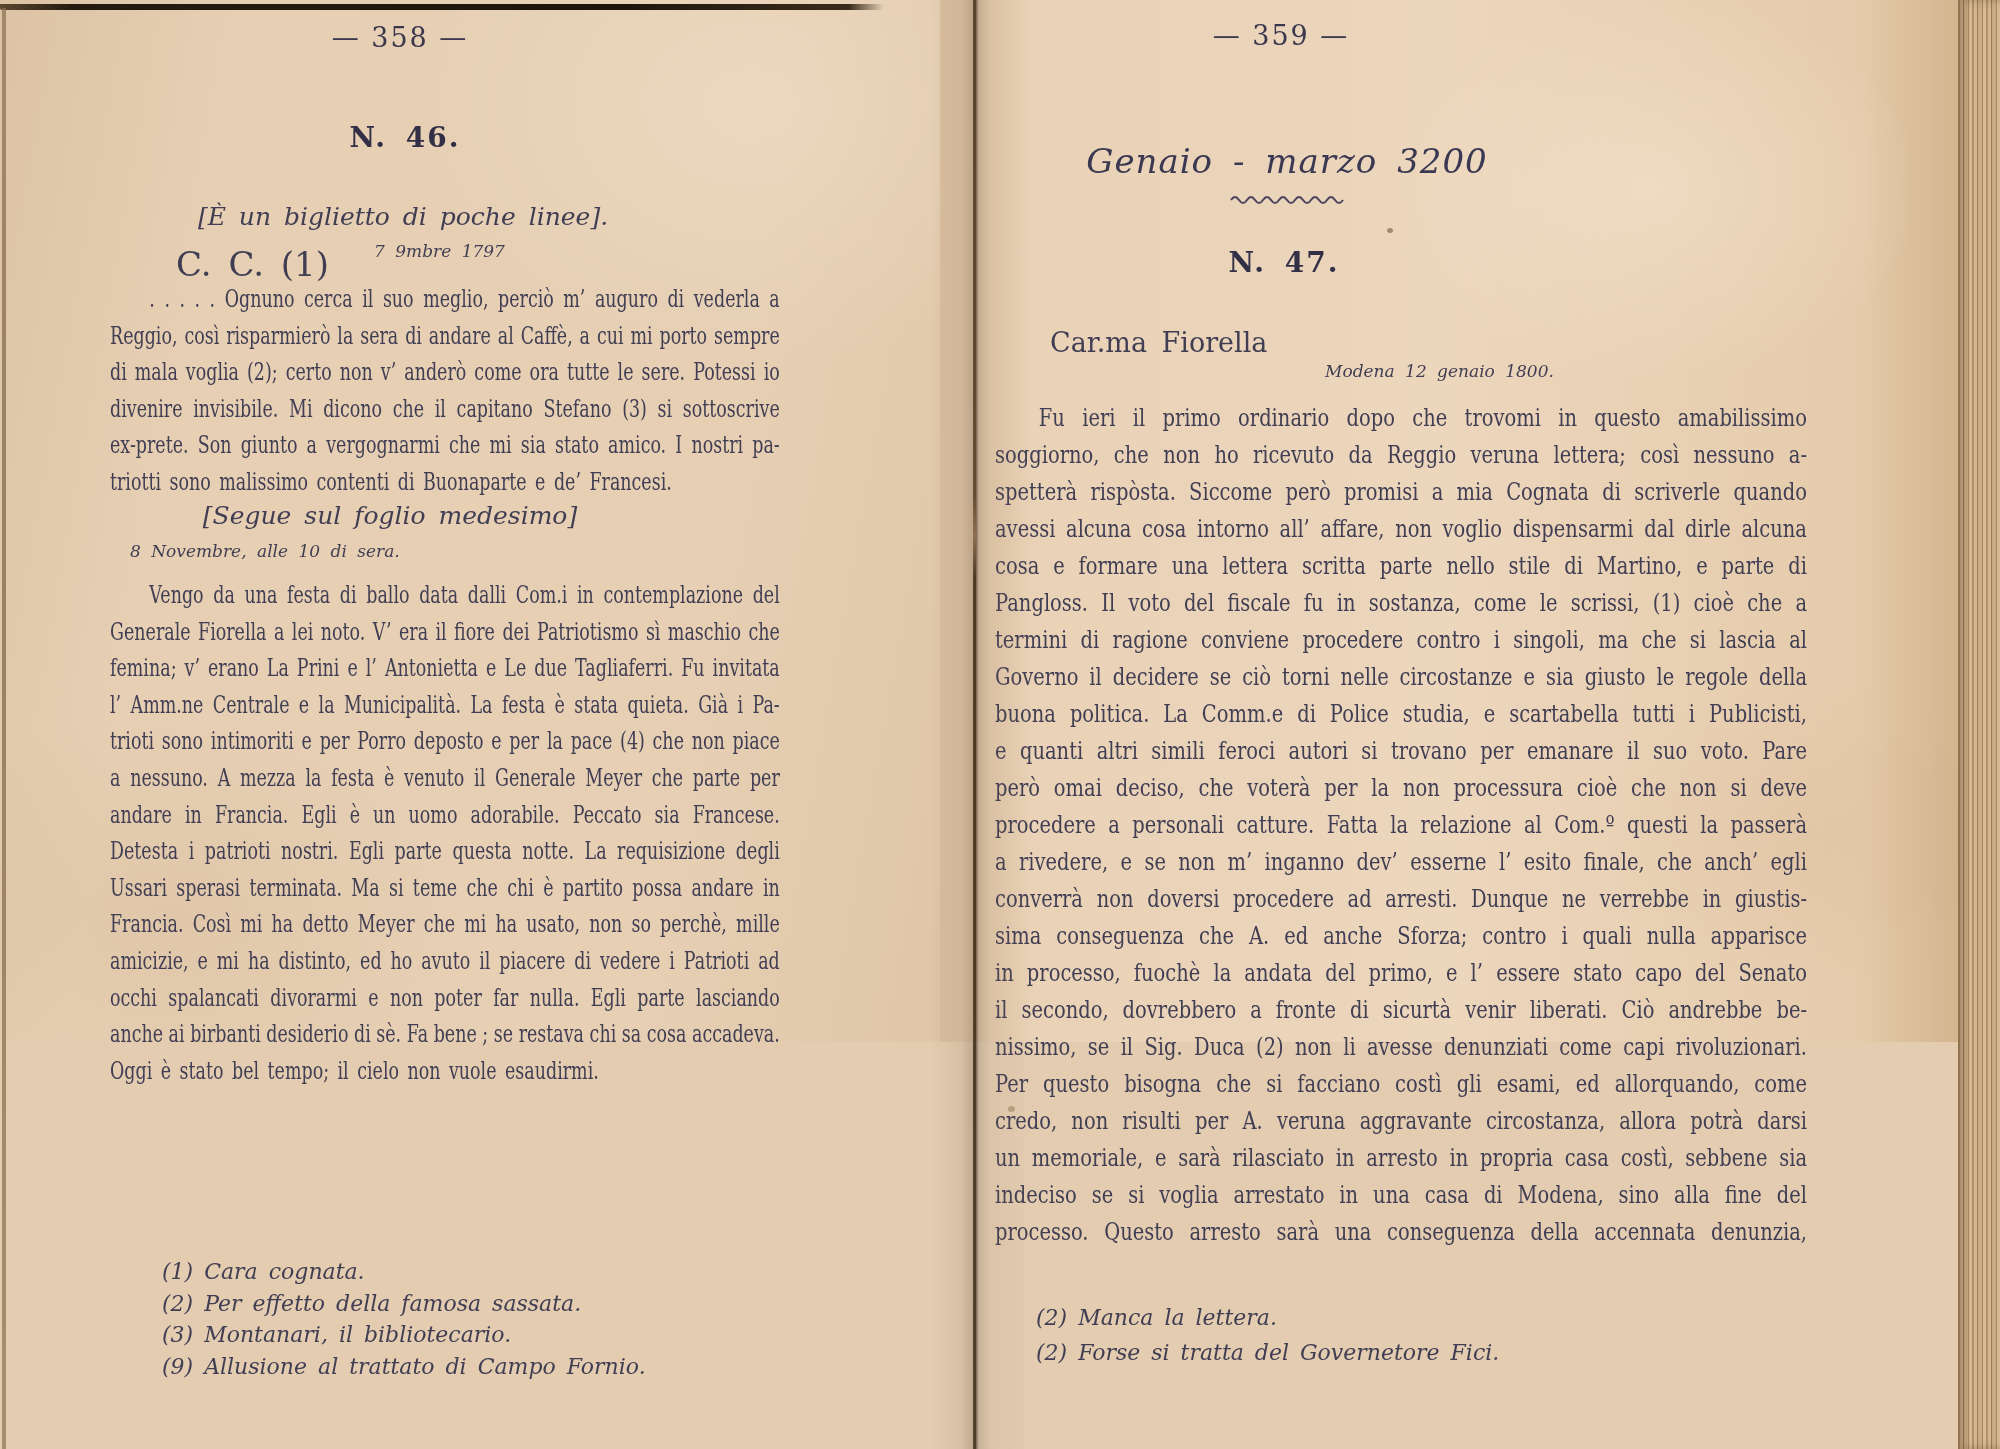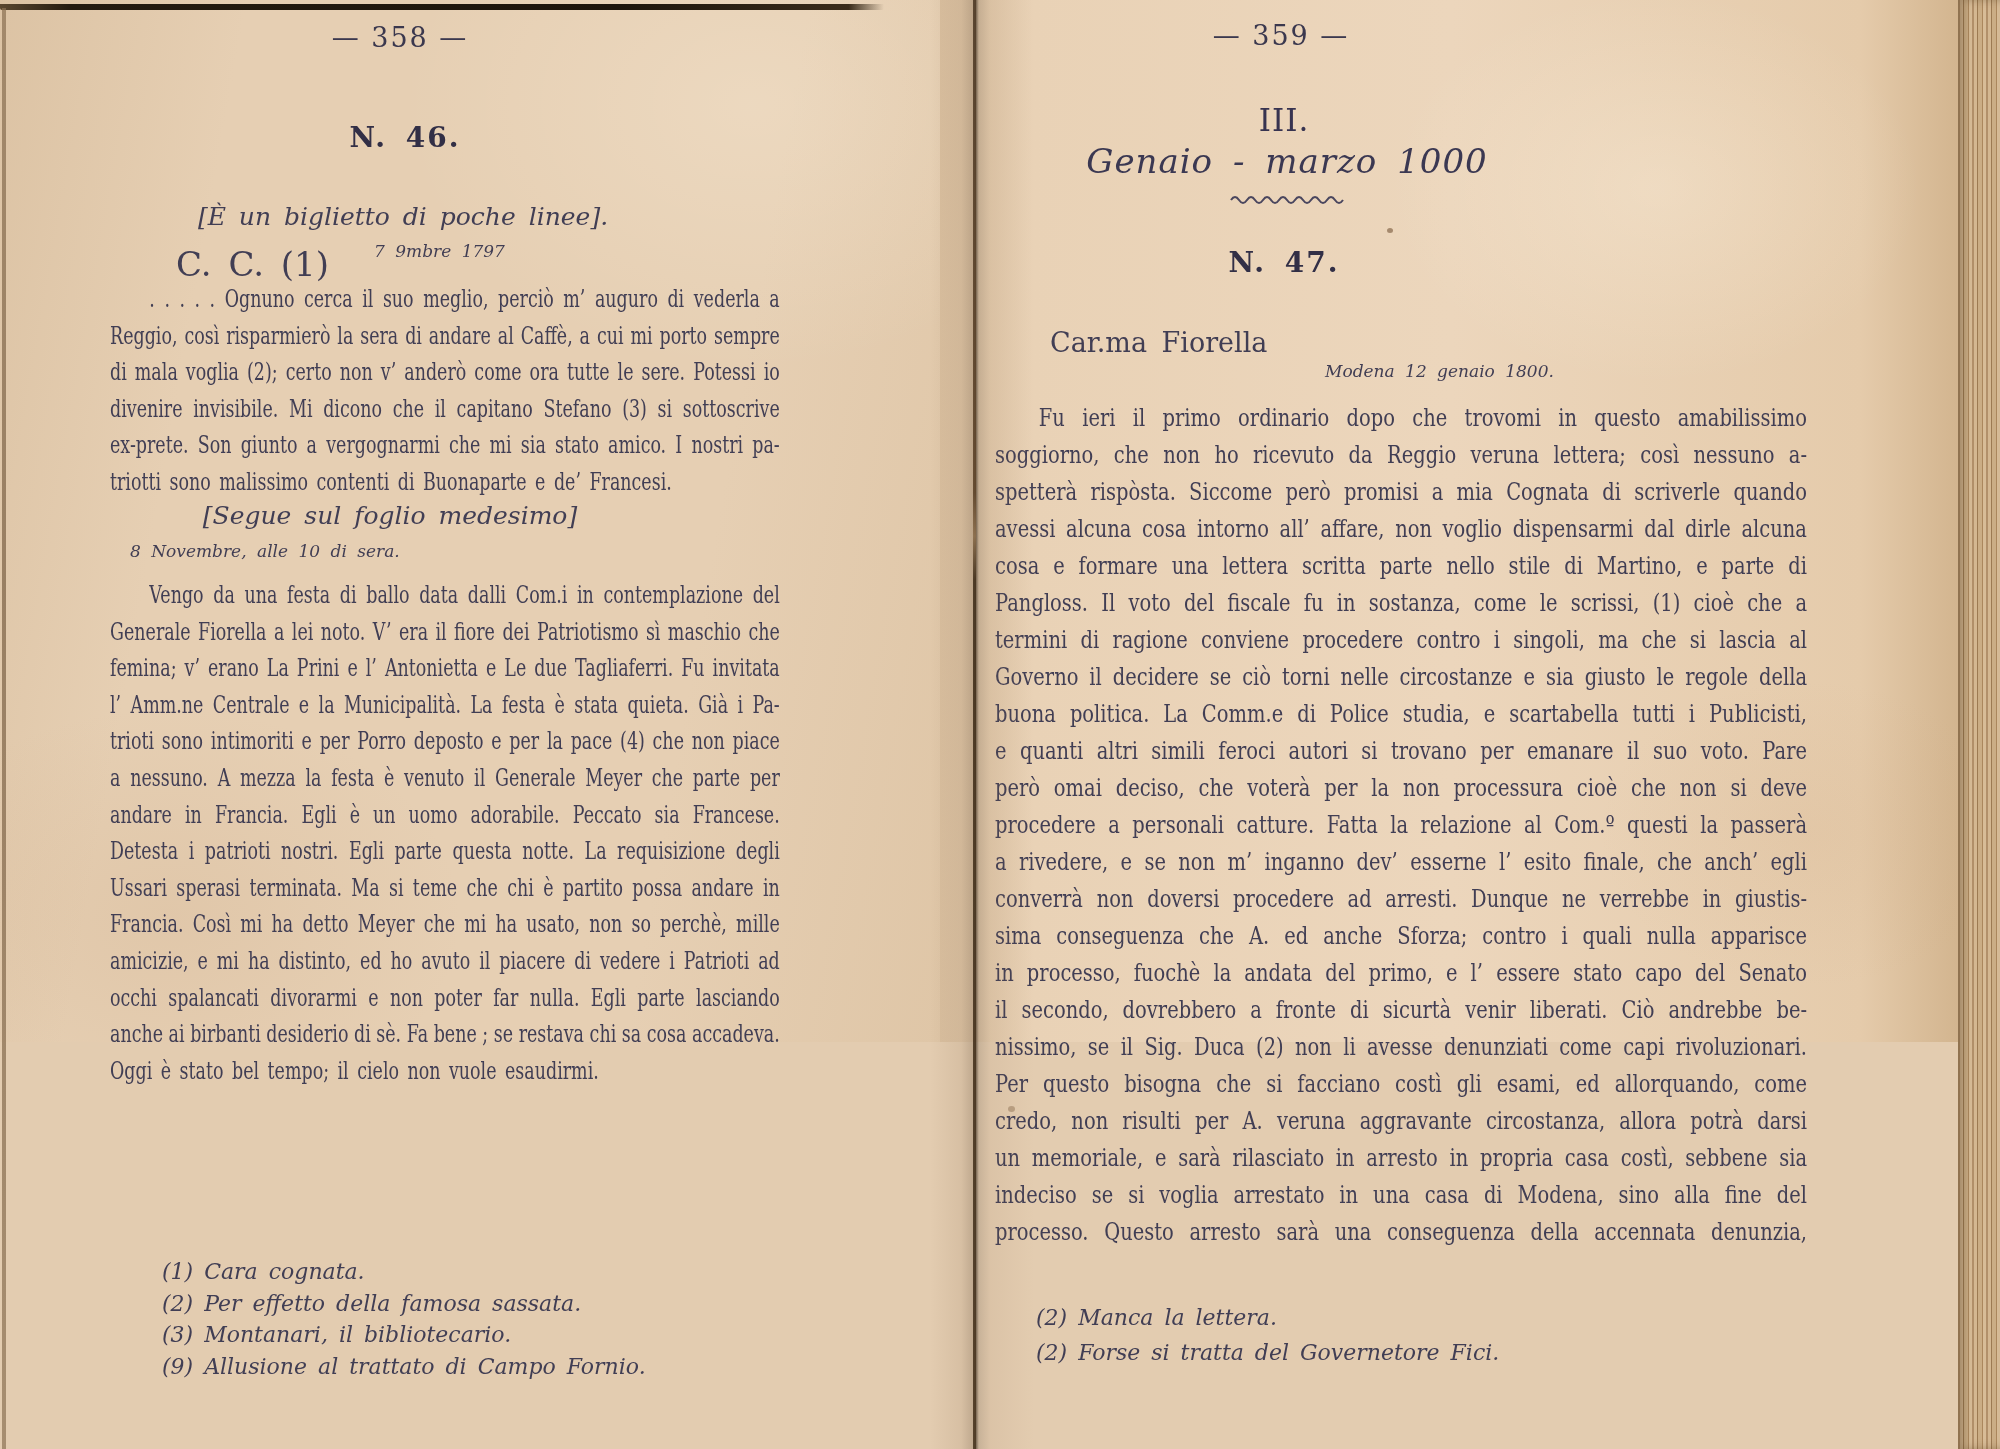--- a/index.html
+++ b/index.html
@@ -111,22 +111,21 @@
     <div class="abs footnotes fn-left" style="left:162px;top:1256px;width:640px;">
         <div class="fnline">(1) Cara cognata.</div>
         <div class="fnline">(2) Per effetto della famosa sassata.</div>
         <div class="fnline">(3) Montanari, il bibliotecario.</div>
         <div class="fnline">(9) Allusione al trattato di Campo Fornio.</div>
       </div>
   </div>
 
   <div class="page page-right">
     <div class="abs pageno center" style="left:41px;top:20px;width:600px;">— 359 —</div>
-    <div class="abs roman center" style="left:44px;top:102px;width:600px;">III.</div>
-    <div class="abs sect-title center" style="left:47px;top:141px;width:600px;">Genaio - marzo 1000</div>
+    <div class="abs sect-title center" style="left:47px;top:141px;width:600px;">Genaio - marzo 3200</div>
     <svg class="abs wavy" style="left:289px;top:193px;" width="116" height="12" viewBox="0 0 116 12" aria-hidden="true">
       <path d="M2 7 q4 -6 8 0 t8 0 t8 0 t8 0 t8 0 t8 0 t8 0 t8 0 t8 0 t8 0 t8 0 t8 0 t8 0 t8 0" fill="none" stroke="#4a465e" stroke-width="2"></path>
     </svg>
     <div class="abs letterno center" style="left:44px;top:246px;width:600px;">N. 47.</div>
     <div class="abs salut" style="left:110px;top:327px;font-size:27px;">Car.ma Fiorella</div>
     <div class="abs dateline" style="left:385px;top:361px;">Modena 12 genaio 1800.</div>
 
     <div class="abs para" style="left:55px;top:400px;width:1000px;transform:scaleX(0.812);">
         <div class="line first">Fu ieri il primo ordinario dopo che trovomi in questo amabilissimo</div>
         <div class="line">soggiorno, che non ho ricevuto da Reggio veruna lettera;  così nessuno a-</div>

